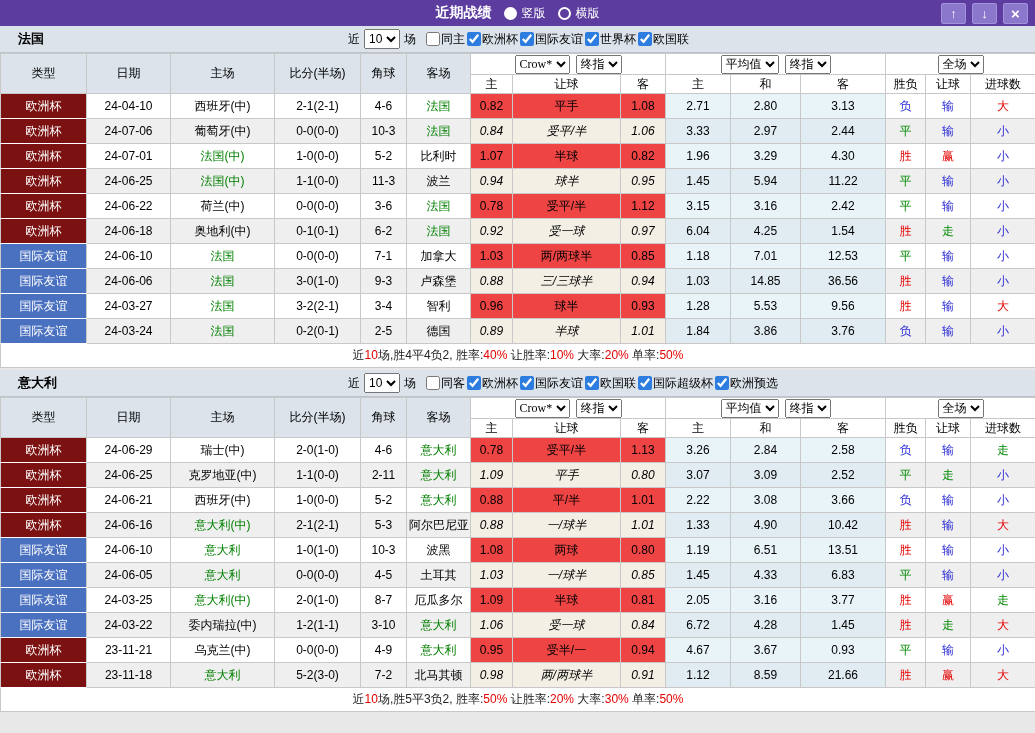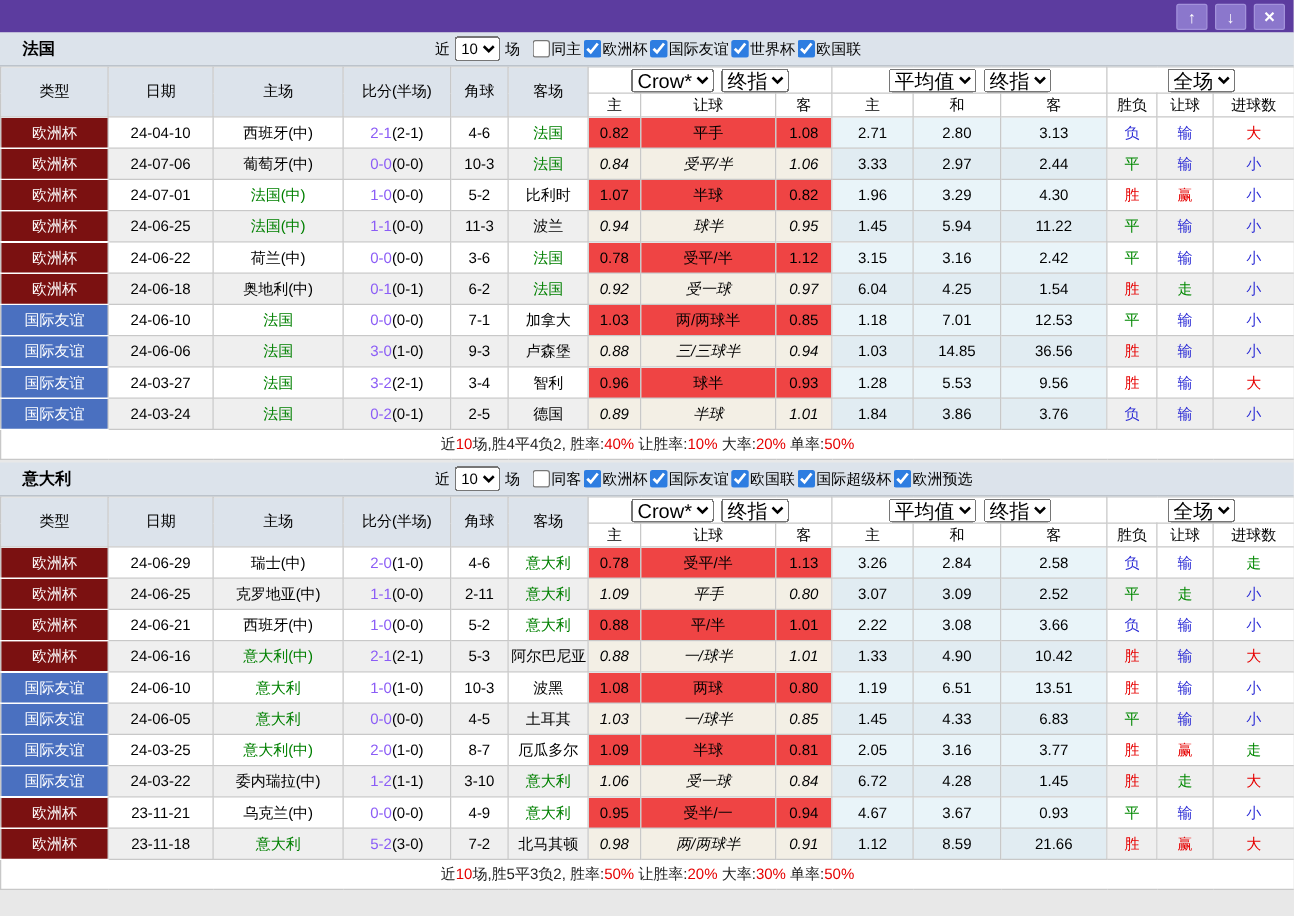--- a/index.html
+++ b/index.html
@@ -25,45 +25,56 @@
   .filter-controls label { display:flex; align-items:center; cursor:pointer; }
   .filter-controls input[type=checkbox] { width:14px; height:14px; margin:0 1px 0 2px; accent-color:#2D7DE1; }
   .spacer8 { display:inline-block; width:8px; }
 
   
   table { border-collapse:collapse; width:1035px; table-layout:fixed; font-size:12px; background:#fff; }
   th, td { border:1px solid #C8C8C8; text-align:center; padding:0 2px; height:25px; overflow:hidden; white-space:nowrap; font-weight:normal; color:#000; }
   thead th.main { background:#DCE3EB; }
   thead th.selrow { background:#FFFFFF; height:21px; }
   thead th.sub { background:#FFFFFF; height:19px; }
-  thead select { font-size:16px; height:19px; margin:0 3px; font-family:Liberation Sans, sans-serif; }
+  thead select { font-size:12px; height:19px; margin:0 3px; font-family:Liberation Serif, serif; }
 
   tr.odd  td { background:#FFFFFF; }
   tr.even td { background:#EFEFEF; }
   tr.odd  td.cream { background:#ef4444; }
   tr.even td.cream { background:#F3EFE5;font-style:italic; }
   tr.odd  td.avgc  { background:#E9F4F9; }
   tr.even td.avgc  { background:#E1ECF2; }
   tr.odd  td.lg-euro,  tr.even td.lg-euro  { background:#7B1111; color:#fff; border-bottom:1px solid #fff; }
   tr.odd  td.lg-friendly, tr.even td.lg-friendly { background:#4A70C0; color:#fff; border-bottom:1px solid #fff; }
 
   .t-green { color:#008000; }
-  .sc-red  { color:#8b5cf6; }
+  .sc-red  { color:#000000; }
   .c-r { color:#E60000; } .c-g { color:#008800; } .c-b { color:#2B2BD5; }
 
   td.summary { background:#fff; height:24px; }
   .seg-k { color:#222; } .seg-r { color:#E60000; }
 
   .section + .section { margin-top:2px; }
 </style>
 </head>
 <body>
 
 <div class="window">
   <div class="titlebar">
+    <div class="titlebar-center">
+      <span class="tb-title">近期战绩</span>
+      <span class="tb-radio">
+        <span class="radio-circle filled"></span>
+        <span>竖版</span>
+      </span>
+      <span class="tb-radio">
+        <span class="radio-circle"></span>
+        <span>横版</span>
+      </span>
+    </div>
     <div class="titlebar-buttons">
       <button class="tb-btn"><span>↑</span></button>
       <button class="tb-btn"><span>↓</span></button>
       <button class="tb-btn close"><span>×</span></button>
     </div>
   </div>
   <div id="sections">
       <div class="section">
         <div class="filter-row">
           <span class="section-label">法国</span>

